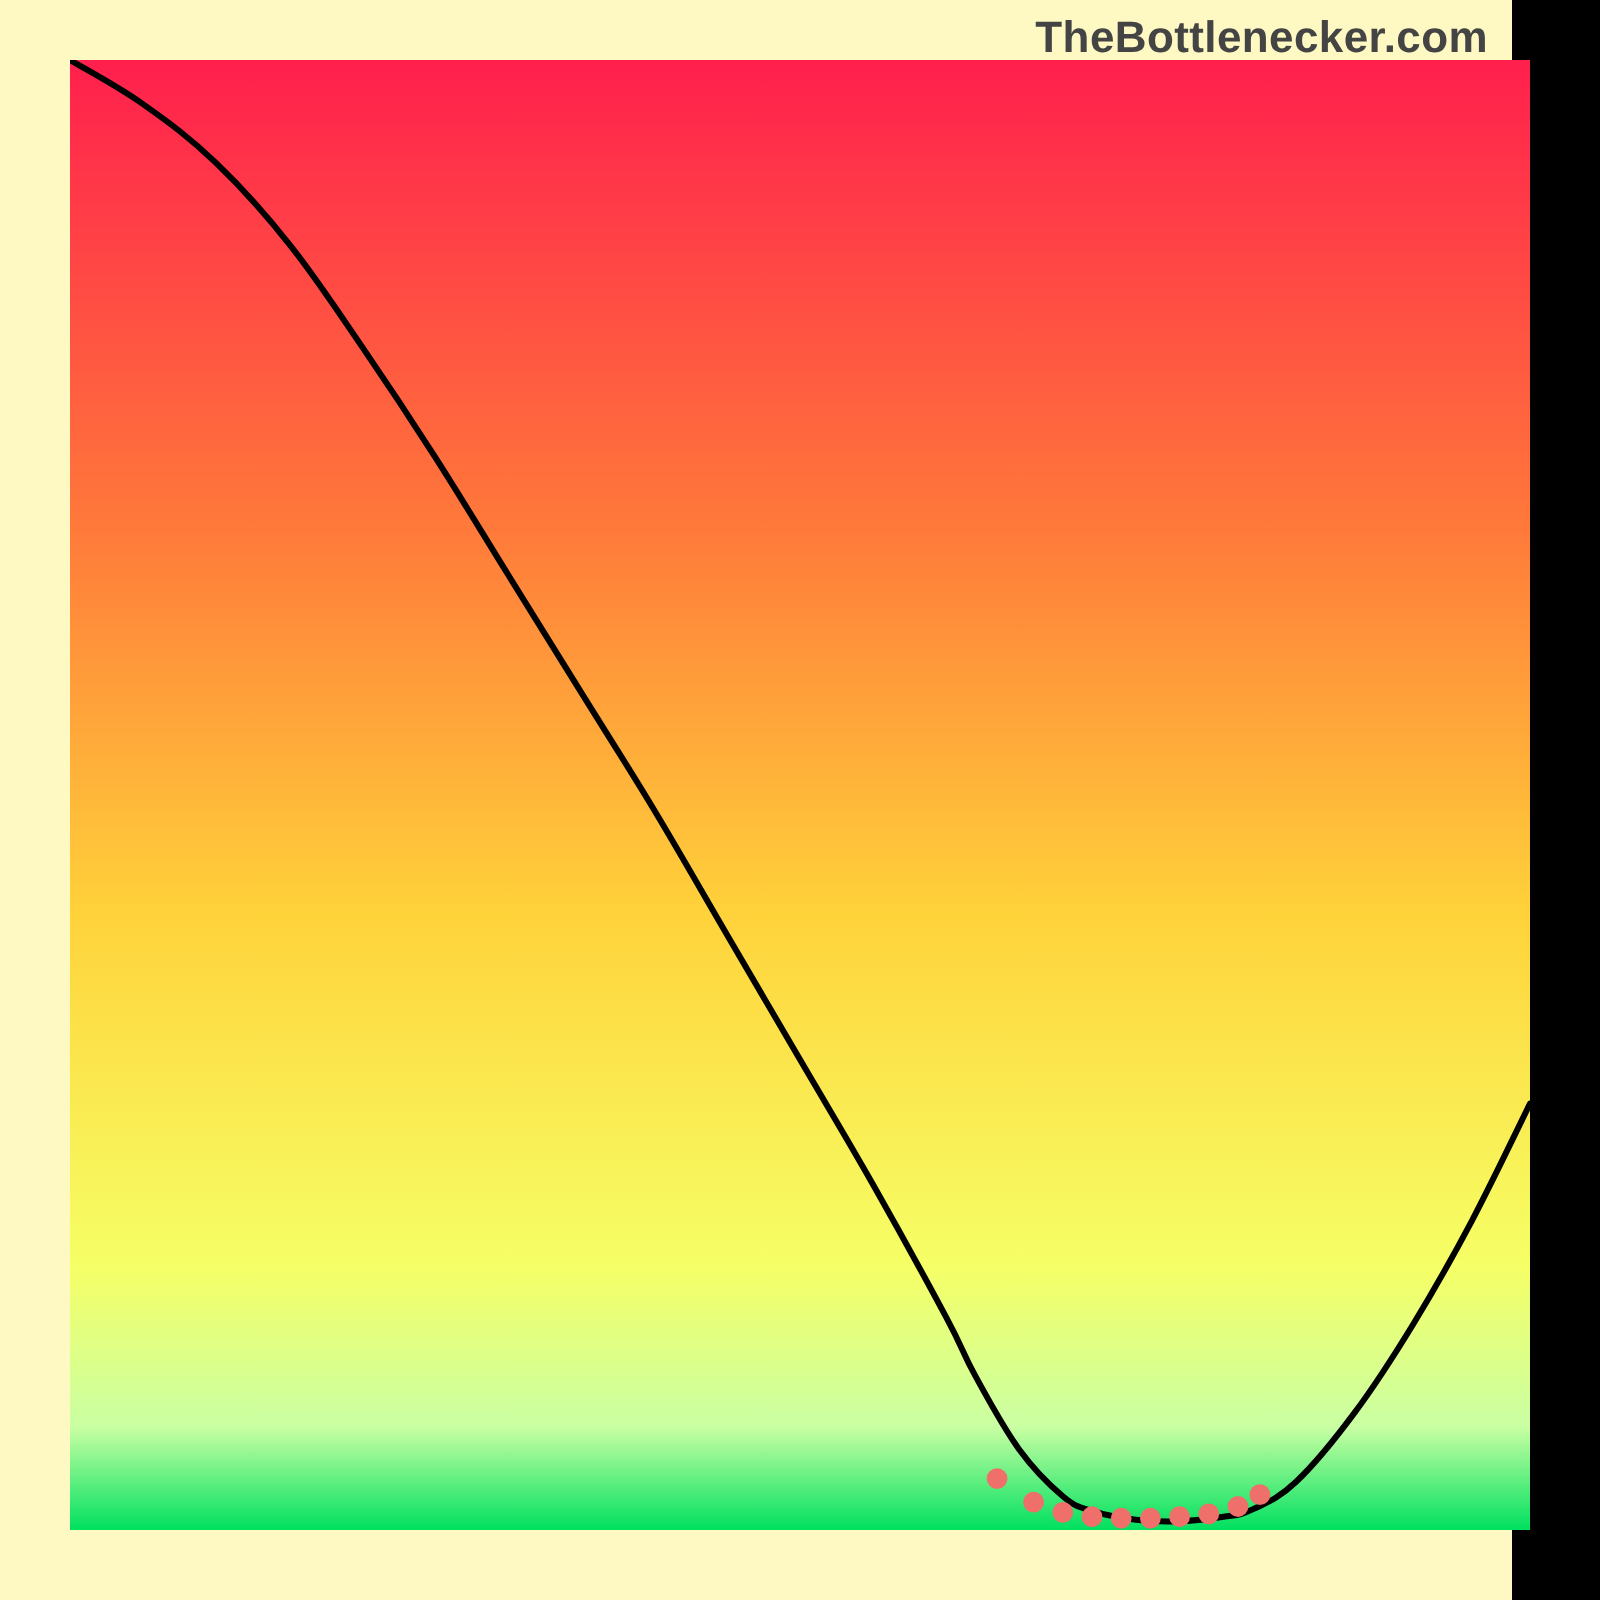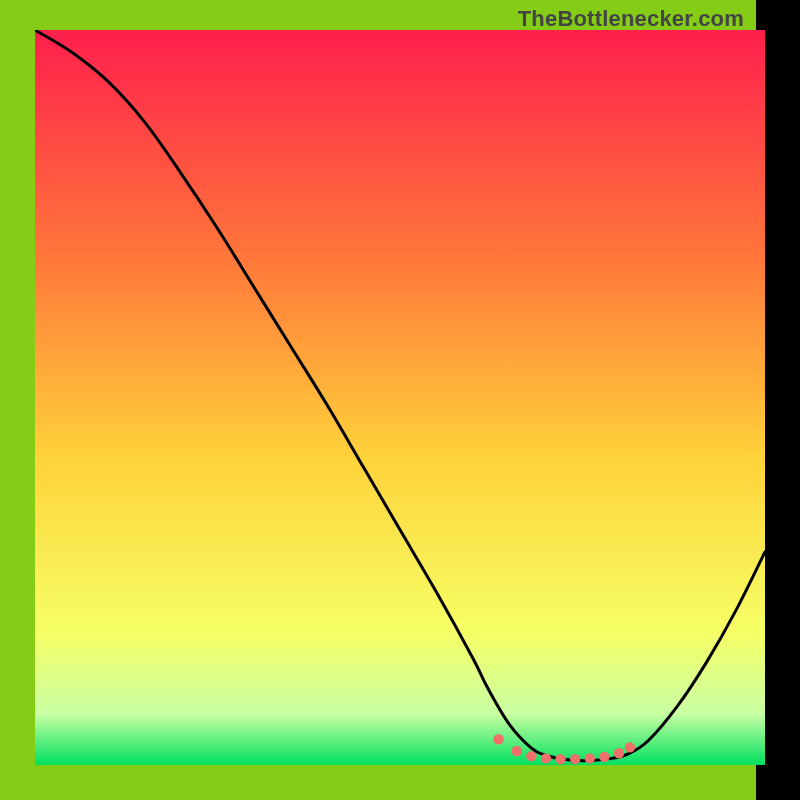--- a/index.html
+++ b/index.html
@@ -8,21 +8,21 @@
     width: 800px;
     height: 800px;
     background: #000;
     font-family: Arial, Helvetica, sans-serif;
     overflow: hidden;
   }
   .frame {
     position: relative;
     width: 756px;
     height: 800px;
-    background: #84cc16;
+    background: #fef9c3;
   }
   .watermark {
     position: absolute;
     top: 6px;
     right: 12px;
     color: #444;
     font-size: 22px;
     font-weight: 600;
     letter-spacing: 0.2px;
     user-select: none;

